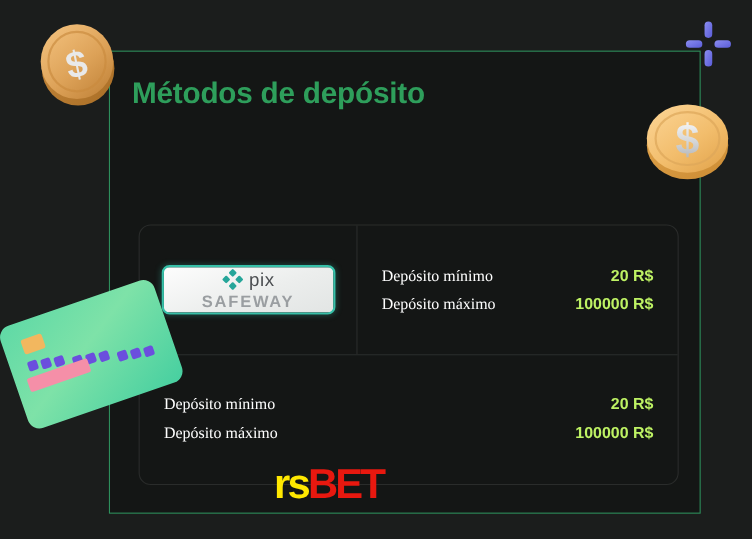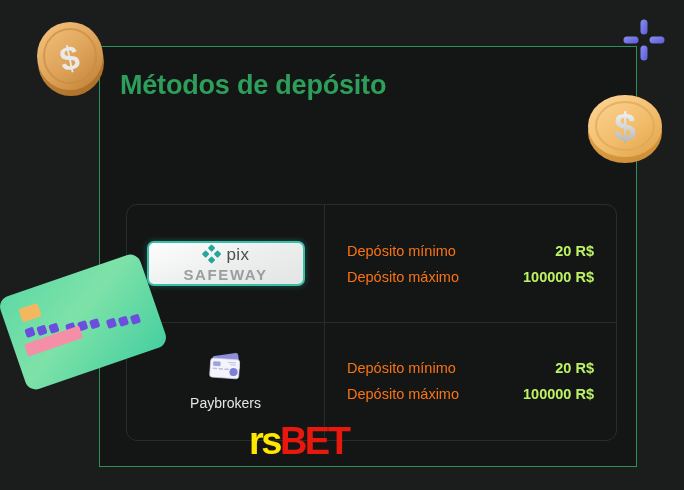--- a/index.html
+++ b/index.html
@@ -89,23 +89,24 @@
     padding: 0 22px 0 22px;
     box-sizing: border-box;
   }
   .info-line {
     display: flex;
     justify-content: space-between;
     align-items: baseline;
     line-height: 26px;
   }
   .info-label {
-    color: #f97316;
+    color: #ffffff;
     font-size: 14.5px;
     font-weight: normal;
+    font-family: Liberation Serif, serif;
   }
   .info-value {
     color: #bef264;
     font-size: 14.5px;
     font-weight: bold;
     white-space: nowrap;
   }
 
   
   .pix-tile {
@@ -239,40 +240,20 @@
           <span class="info-value">20 R$</span>
         </div>
         <div class="info-line">
           <span class="info-label">Depósito máximo</span>
           <span class="info-value">100000 R$</span>
         </div>
       </div>
     </div>
 
     <div class="method-row">
-      <div class="method-logo-cell">
-        <div class="pb-icon-wrap">
-          <svg width="42" height="34" viewBox="0 0 42 34">
-            <g transform="rotate(-8 21 17)">
-              <rect x="9" y="2.5" width="26" height="17" rx="2.4" fill="#8e8fd8"></rect>
-            </g>
-            <g transform="rotate(4 20 19)">
-              <rect x="5" y="7" width="29" height="19" rx="2.6" fill="#f4f5fb" stroke="#d3d6ea" stroke-width="0.7"></rect>
-              <rect x="7.6" y="10" width="7.5" height="4.6" rx="1" fill="#9fa3e0"></rect>
-              <rect x="7.6" y="16.4" width="4.5" height="1.5" rx="0.7" fill="#b9bce6"></rect>
-              <rect x="13.4" y="16.4" width="4.5" height="1.5" rx="0.7" fill="#b9bce6"></rect>
-              <rect x="19.2" y="16.4" width="4.5" height="1.5" rx="0.7" fill="#b9bce6"></rect>
-              <rect x="22.5" y="9.6" width="8" height="1.2" rx="0.6" fill="#c3c6ea"></rect>
-              <rect x="24.5" y="11.8" width="6" height="1.2" rx="0.6" fill="#c3c6ea"></rect>
-              <circle cx="28.6" cy="19.4" r="4.1" fill="#7d80d4"></circle>
-            </g>
-          </svg>
-        </div>
-        <div class="pb-label">Paybrokers</div>
-      </div>
       <div class="method-info-cell">
         <div class="info-line">
           <span class="info-label">Depósito mínimo</span>
           <span class="info-value">20 R$</span>
         </div>
         <div class="info-line">
           <span class="info-label">Depósito máximo</span>
           <span class="info-value">100000 R$</span>
         </div>
       </div>

